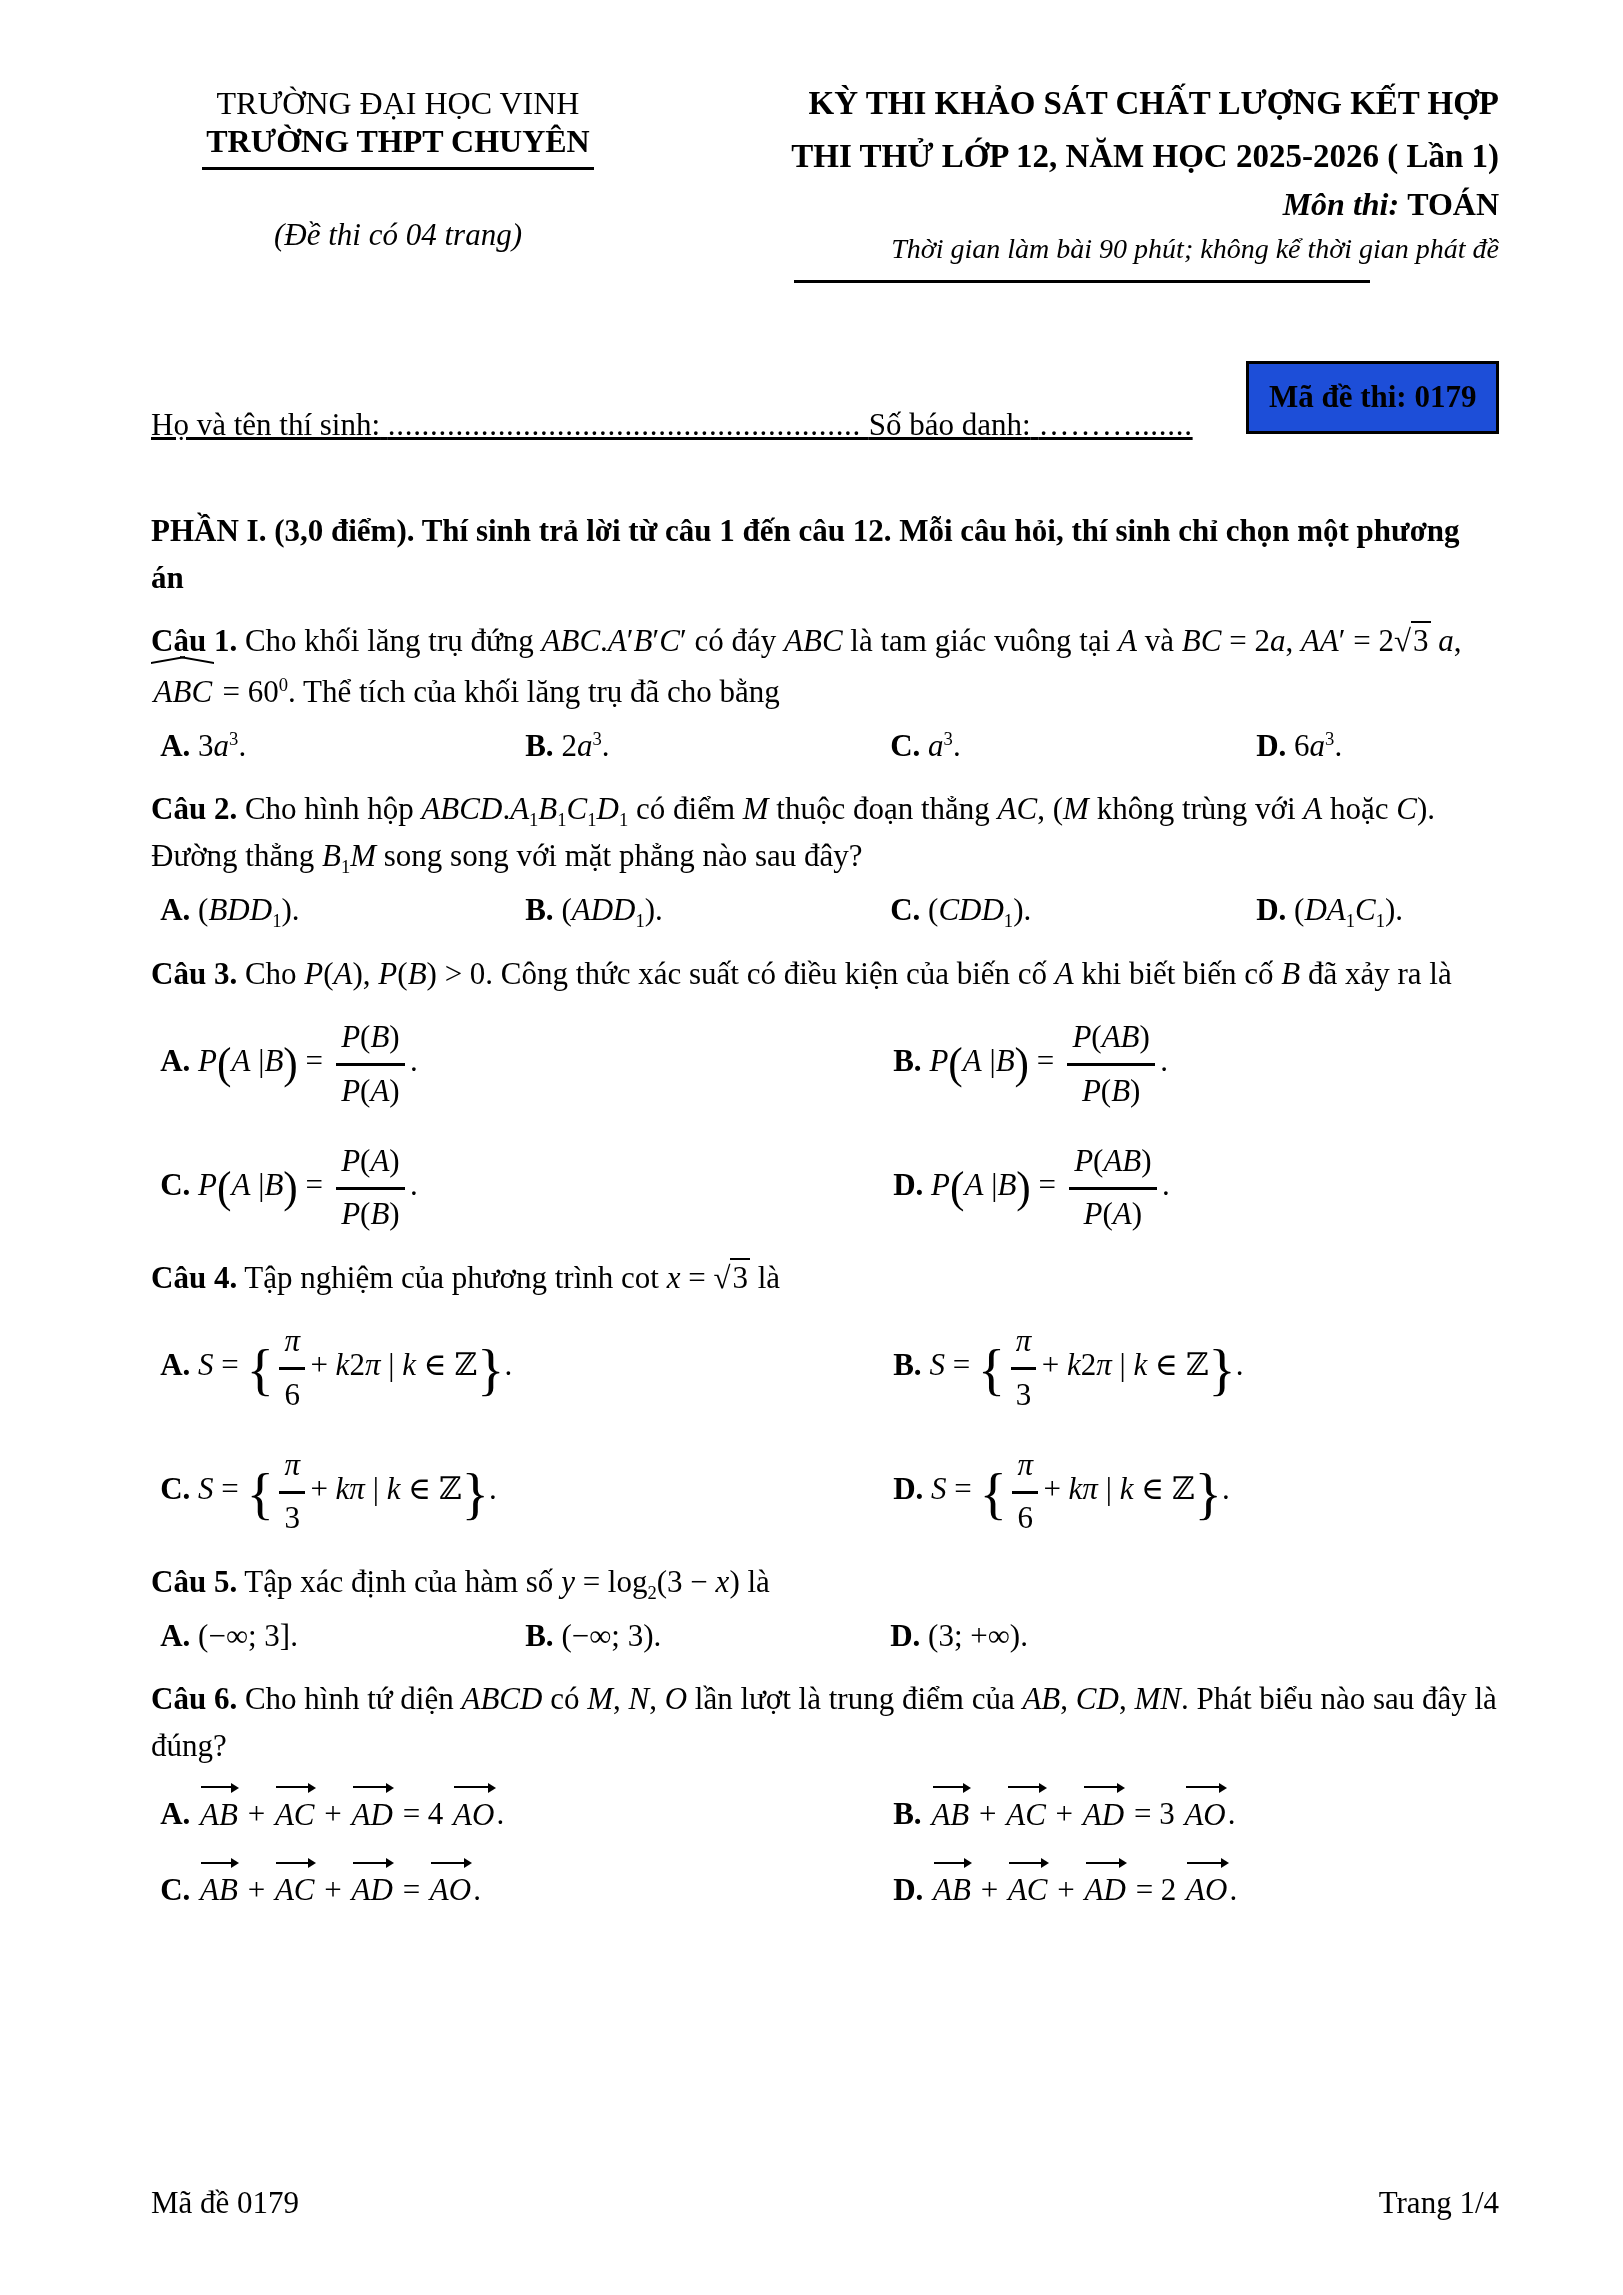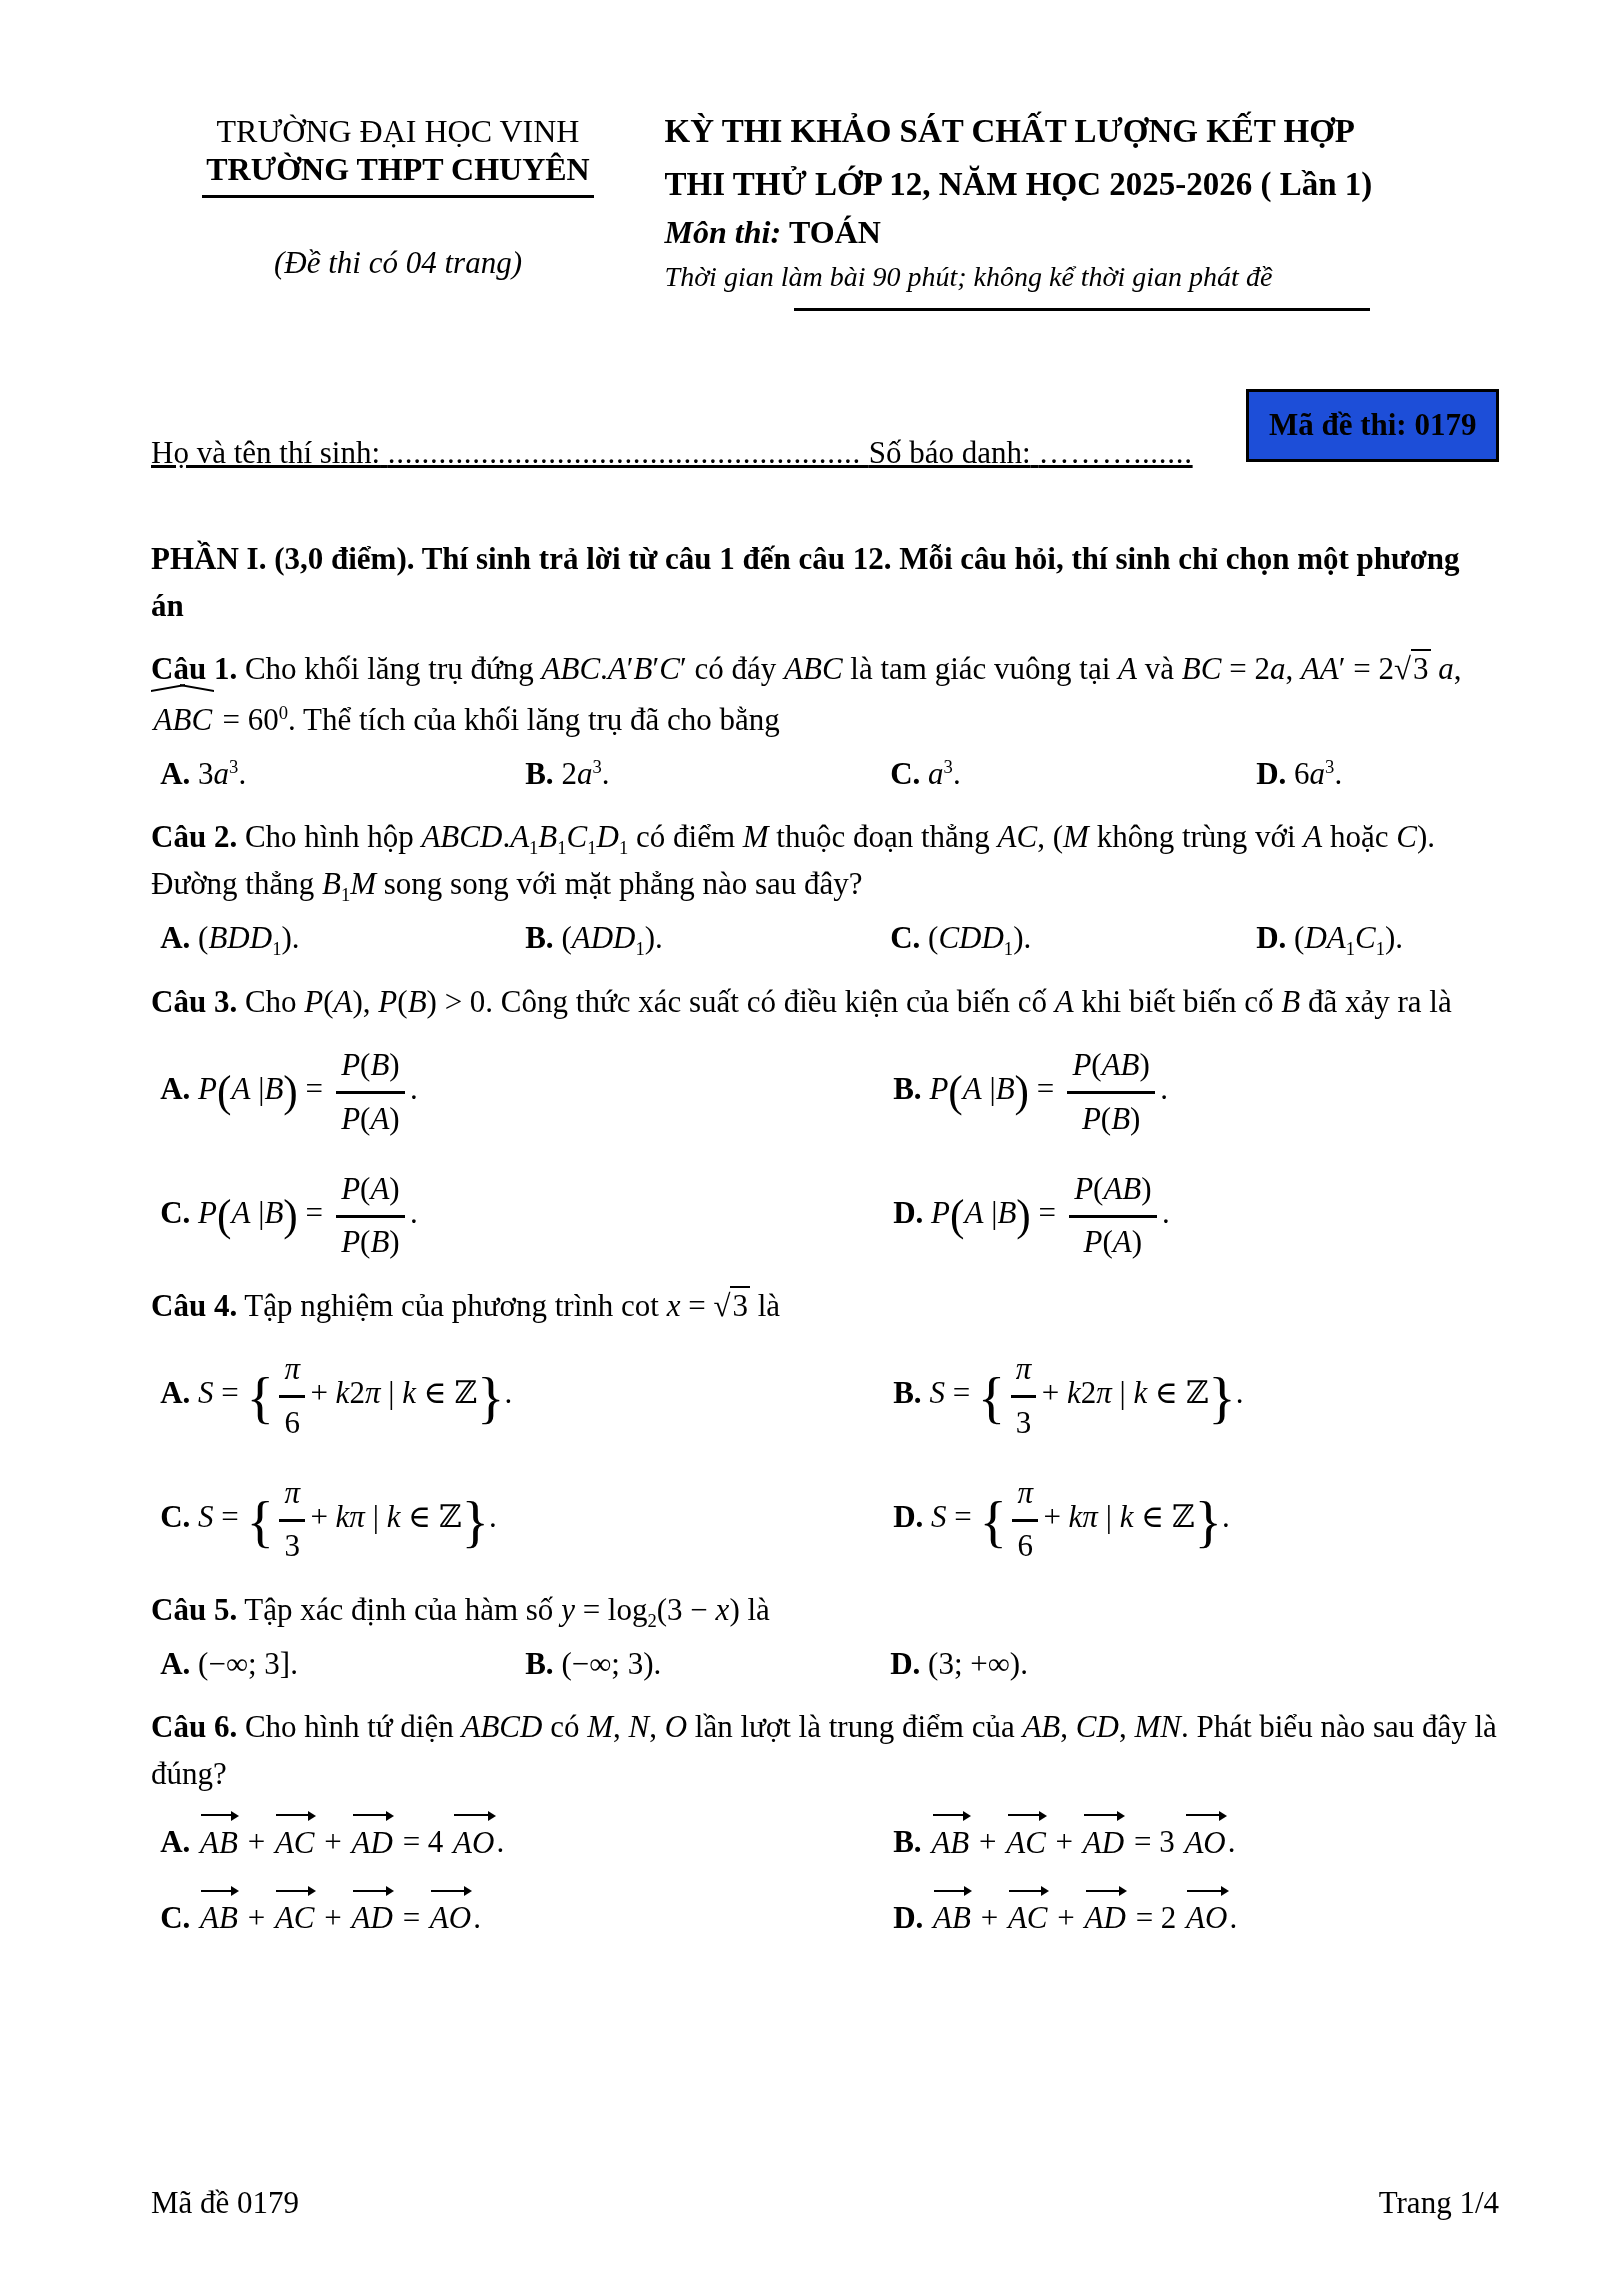--- a/index.html
+++ b/index.html
@@ -2,31 +2,31 @@
 <html lang="vi" style="font-size:10.5px"><head>
 <meta charset="utf-8">
 <style>
   * { margin:0; padding:0; box-sizing:border-box; }
   html,body { background:#888; }
   body { width:1623px; }
   .page {
     width:1623px; height:2295px; background:#fff; color:#000;
     font-family:"Liberation Serif","DejaVu Serif",serif;
     font-size:31px; line-height:1.5;
-    padding:112px 124px 69px 151px;
+    padding:84px 124px 69px 151px;
     display:flex; flex-direction:column; position:relative;
   }
   
   .header { display:flex; align-items:flex-start; }
   .header-left { width:494px; text-align:center; flex:none; }
   .hl1 { font-size:32px; line-height:1.2; }
   .hl2 { font-size:32px; font-weight:bold; line-height:1.2; }
   .hl2 > span { display:inline-block; border-bottom:3.3px solid #000; padding:0 3.9px 6.5px; }
   .h-note { font-style:italic; margin-top:42px; font-size:31px; }
-  .header-right { flex:1; text-align:left; margin-left:19.6px; }
+  .header-right { flex:1; text-align:right; margin-left:19.6px; }
   .hr1, .hr2 { font-weight:bold; font-size:33px; line-height:1.2; }
   .hr2 { margin-top:13px; }
   .hr3 { margin-top:9.2px; font-size:32px; line-height:1.2; }
   .subject-label { font-weight:bold; font-style:italic; }
   .subject-name { font-weight:bold; }
   .hr4 { font-style:italic; margin-top:7.9px; font-size:28px; line-height:1.2; }
   .h-rule { width:576px; border-top:3.9px solid #000; margin:14.4px auto 0; height:0; }
   
   .candidate-row { margin-top:119px; position:relative; white-space:nowrap;text-decoration:underline; }
   .dots { letter-spacing:0.7px; }

